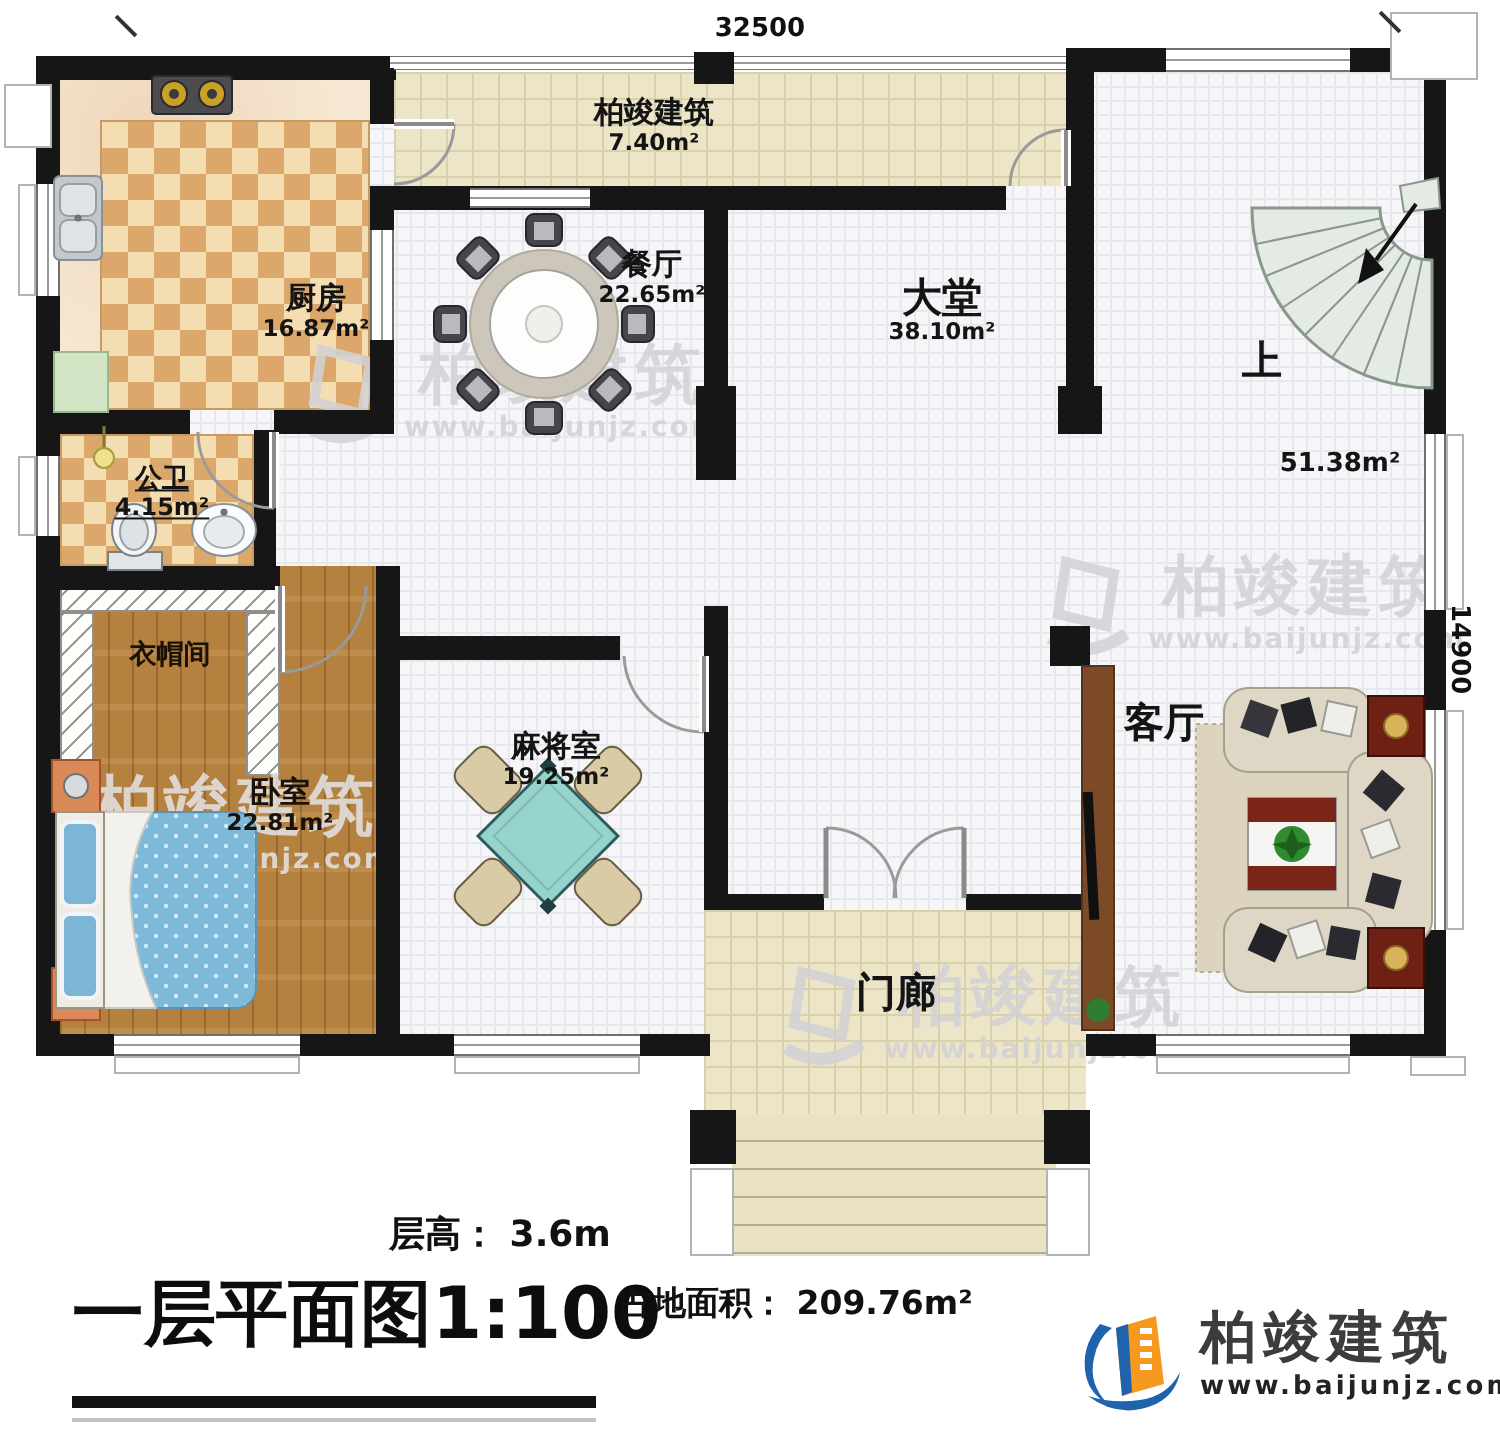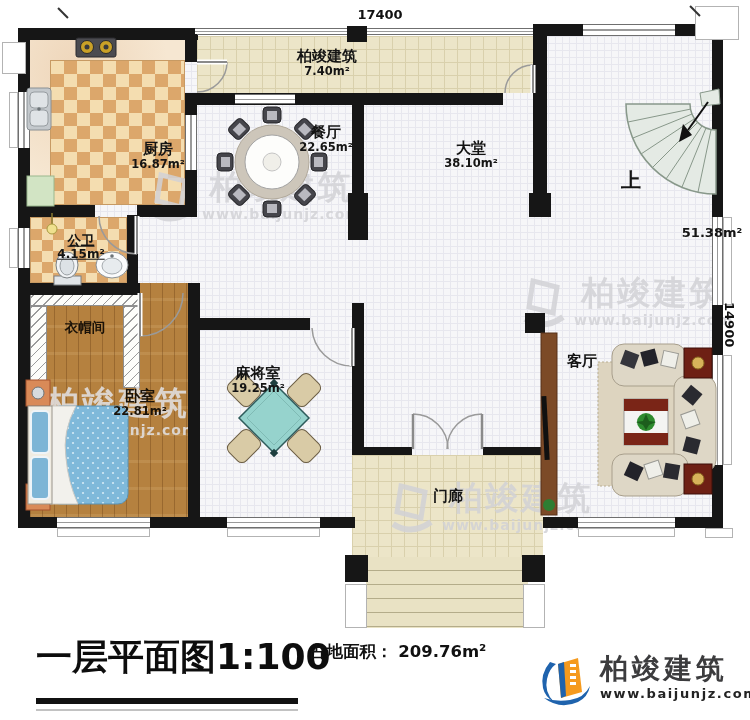--- a/index.html
+++ b/index.html
@@ -21,21 +21,21 @@
   .floor-checker{position:absolute;background:repeating-conic-gradient(#dca76b 0% 25%,#f4ddb0 0% 50%);background-size:26px 26px;border:1px solid #c79a63;box-sizing:border-box;}
   .floor-checker.small{background-size:22px 22px;}
   .floor-wood{position:absolute;background-color:#b5813f;
     background-image:repeating-linear-gradient(90deg,rgba(80,40,5,.28) 0 1px,transparent 1px 12px),
                      repeating-linear-gradient(0deg,rgba(255,230,180,.12) 0 3px,transparent 3px 27px);}
   .hatch{position:absolute;background-color:#fdfdfa;background-image:repeating-linear-gradient(135deg,#9b9b9b 0 1px,transparent 1px 7px);border:1px solid #8f8f8f;box-sizing:border-box;}
   .steps{position:absolute;background-color:#e9e2c4;background-image:repeating-linear-gradient(to bottom,transparent 0 13px,#b4ac8a 13px 14px);}
 
   .rlabel{position:absolute;transform:translate(-50%,-50%);text-align:center;color:#141414;line-height:1.12;white-space:nowrap;}
   .rname{font-weight:700;font-size:15px;}
-  .rname.big{font-size:15px;}
+  .rname.big{font-size:20px;}
   .rname.small{font-size:13.5px;}
   .rarea{font-weight:700;font-size:11.5px;}
   .up-label{font-size:20px;font-weight:700;}
   .dim{position:absolute;font-size:13px;font-weight:700;color:#111;}
   .dim-v{writing-mode:vertical-rl;}
   .tick{position:absolute;width:14px;height:2px;background:#333;transform:rotate(45deg);}
 
   .watermark{position:absolute;transform:translate(-50%,-50%);display:flex;align-items:center;gap:7px;color:#d2d2d6;opacity:.85;pointer-events:none;}
   .wm-txt{text-align:center;}
   .wm-name{font-size:33px;font-weight:700;letter-spacing:3px;line-height:1;}
@@ -373,48 +373,49 @@
     <div class="rname">餐厅</div>
     <div class="rarea">22.65m²</div>
   </div>
   <div class="rlabel" style="left:471px;top:155px;">
     <div class="rname big">大堂</div>
     <div class="rarea">38.10m²</div>
   </div>
   <div class="rlabel" style="left:631px;top:180px;">
     <div class="up-label">上</div>
   </div>
-  <div class="rlabel" style="left:670px;top:233px;margin-left:42px;">
+  <div class="rlabel" style="left:670px;top:233px;">
     <div class="rarea" style="font-size:13px;">51.38m²</div>
   </div>
   <div class="rlabel" style="left:81px;top:247px;text-decoration:underline;">
     <div class="rname small">公卫</div>
     <div class="rarea" style="font-size:12px;">4.15m²</div>
   </div>
   <div class="rlabel" style="left:85px;top:328px;color:#1a1208;">
     <div class="rname small">衣帽间</div>
   </div>
   <div class="rlabel" style="left:140px;top:403px;color:#1a1208;">
     <div class="rname">卧室</div>
     <div class="rarea">22.81m²</div>
   </div>
-  <div class="rlabel" style="left:258px;top:380px;">
+  <div class="rlabel" style="left:278px;top:380px;">
     <div class="rname">麻将室</div>
     <div class="rarea">19.25m²</div>
   </div>
   <div class="rlabel" style="left:582px;top:361px;text-align:right;">
     <div class="rname big">客厅</div>
   </div>
   <div class="rlabel" style="left:448px;top:496px;">
     <div class="rname big">门廊</div>
   </div>
 
-  <div class="dim" style="left:340px;top:7px;width:80px;text-align:center;">17400</div>
+  <div class="dim" style="left:340px;top:7px;width:80px;text-align:center;">32500</div>
   <div class="dim dim-v" style="left:722px;top:302px;">14900</div>
 
+  <div class="tb-height">层高： 3.6m</div>
   <div class="tb-title">一层平面图1:100</div>
   <div class="tb-rule1"></div>
   <div class="tb-rule2"></div>
   <div class="tb-info">
     <div>占地面积： 209.76m²</div>
   </div>
 
   <div class="brand">
     <svg width="60" height="60" viewBox="0 0 60 60">
       <path d="M16 14 Q6 26 9 40 Q11 49 20 54 Q10 44 13 31 Q15 21 22 16 Z" fill="#1f63ad"></path>

